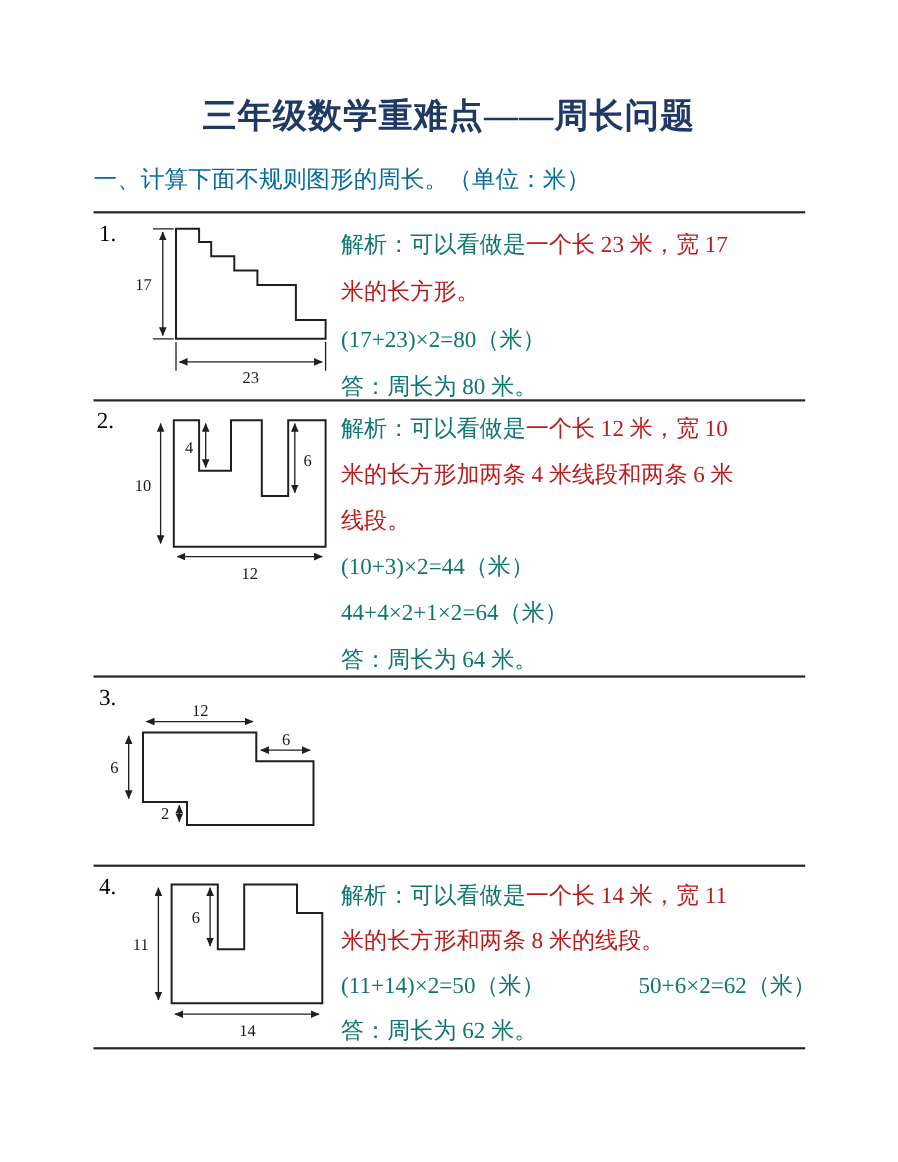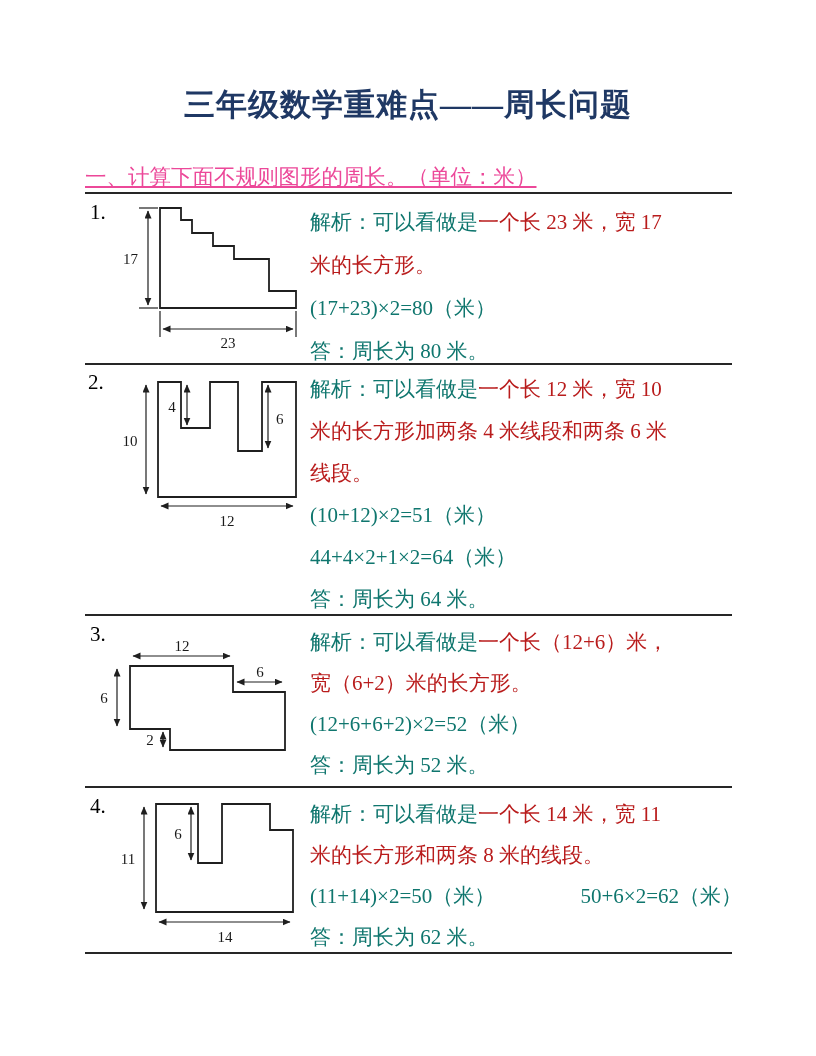--- a/index.html
+++ b/index.html
@@ -6,22 +6,22 @@
   .page{
     position:relative;width:816px;height:1056px;background:#ffffff;
     font-family:"Liberation Serif","DejaVu Serif",serif;color:#000;
     overflow:hidden;
   }
   .title{
     position:absolute;left:0;top:84px;width:816px;text-align:center;
     font-size:31px;font-weight:700;color:#1F3864;letter-spacing:1px;
   }
   .heading{
-    position:absolute;left:85px;top:162px;width:660px;
-    font-size:21.5px;color:#ec4899;text-decoration:underline;
+    position:absolute;left:85px;top:148px;width:660px;
+    font-size:21.5px;color:#0369a1;
   }
   .divider{position:absolute;left:85px;width:647px;height:2px;background:#262626;}
   .d0{top:192px}.d1{top:363px}.d2{top:614px}.d3{top:786px}.d4{top:952px}
   .pnum{position:absolute;font-size:21px;color:#000;}
   .fig{position:absolute;}
   .fig text{font-family:"Liberation Serif","DejaVu Serif",serif;font-size:15px;fill:#1a1a1a;}
   .fig polygon{fill:none;stroke:#1f1f1f;stroke-width:1.8;}
   .fig .dim{stroke:#1f1f1f;stroke-width:1.2;fill:none;}
   .fig .ext{stroke:#1f1f1f;stroke-width:1.2;}
   .ptext{position:absolute;left:310px;width:432px;font-size:21px;}
@@ -90,21 +90,21 @@
     <line class="dim" x1="158" y1="13" x2="158" y2="76" marker-start="url(#ah2)" marker-end="url(#ah2)"></line>
     <text x="166" y="52" text-anchor="start">6</text>
     <line class="dim" x1="51" y1="134" x2="183" y2="134" marker-start="url(#ah2)" marker-end="url(#ah2)"></line>
     <text x="117" y="154" text-anchor="middle">12</text>
   </svg>
 
   <div class="ptext lh42" style="top:368px;">
     <div class="line"><span class="black">解析：可以看做是</span><span class="blue">一个长 12 米，宽 10</span></div>
     <div class="line"><span class="blue">米的长方形加两条 4 米线段和两条 6 米</span></div>
     <div class="line"><span class="blue">线段。</span></div>
-    <div class="line"><span class="black">(10+12)×2=51（米）</span></div>
+    <div class="line"><span class="black">(10+3)×2=44（米）</span></div>
     <div class="line"><span class="black">44+4×2+1×2=64（米）</span></div>
     <div class="line"><span class="black">答：周长为 64 米。</span></div>
   </div>
 
   <div class="pnum" style="left:90px;top:622px;">3.</div>
 
   <svg class="fig" style="left:90px;top:638px;" width="218" height="150" viewBox="0 0 218 150">
     <defs>
       <marker id="ah3" markerWidth="9" markerHeight="8" refX="7.5" refY="3.5" orient="auto-start-reverse" markerUnits="userSpaceOnUse">
         <path d="M0,0 L8,3.5 L0,7 Z" fill="#1f1f1f"></path>
@@ -114,26 +114,20 @@
     <line class="dim" x1="43" y1="18" x2="140" y2="18" marker-start="url(#ah3)" marker-end="url(#ah3)"></line>
     <text x="92" y="13" text-anchor="middle">12</text>
     <line class="dim" x1="147" y1="44" x2="192" y2="44" marker-start="url(#ah3)" marker-end="url(#ah3)"></line>
     <text x="170" y="39" text-anchor="middle">6</text>
     <line class="dim" x1="27" y1="31" x2="27" y2="88" marker-start="url(#ah3)" marker-end="url(#ah3)"></line>
     <text x="14" y="65" text-anchor="middle">6</text>
     <line class="dim" x1="73" y1="94" x2="73" y2="109" marker-start="url(#ah3)" marker-end="url(#ah3)"></line>
     <text x="60" y="107" text-anchor="middle">2</text>
   </svg>
 
-  <div class="ptext lh41" style="top:622px;">
-    <div class="line"><span class="black">解析：可以看做是</span><span class="blue">一个长（12+6）米，</span></div>
-    <div class="line"><span class="blue">宽（6+2）米的长方形。</span></div>
-    <div class="line"><span class="black">(12+6+6+2)×2=52（米）</span></div>
-    <div class="line"><span class="black">答：周长为 52 米。</span></div>
-  </div>
 
   <div class="pnum" style="left:90px;top:794px;">4.</div>
 
   <svg class="fig" style="left:108px;top:794px;" width="196" height="160" viewBox="0 0 196 160">
     <defs>
       <marker id="ah4" markerWidth="9" markerHeight="8" refX="7.5" refY="3.5" orient="auto-start-reverse" markerUnits="userSpaceOnUse">
         <path d="M0,0 L8,3.5 L0,7 Z" fill="#1f1f1f"></path>
       </marker>
     </defs>
     <polygon points="48,10 90,10 90,69 114,69 114,10 162,10 162,36 185,36 185,118 48,118"></polygon>

